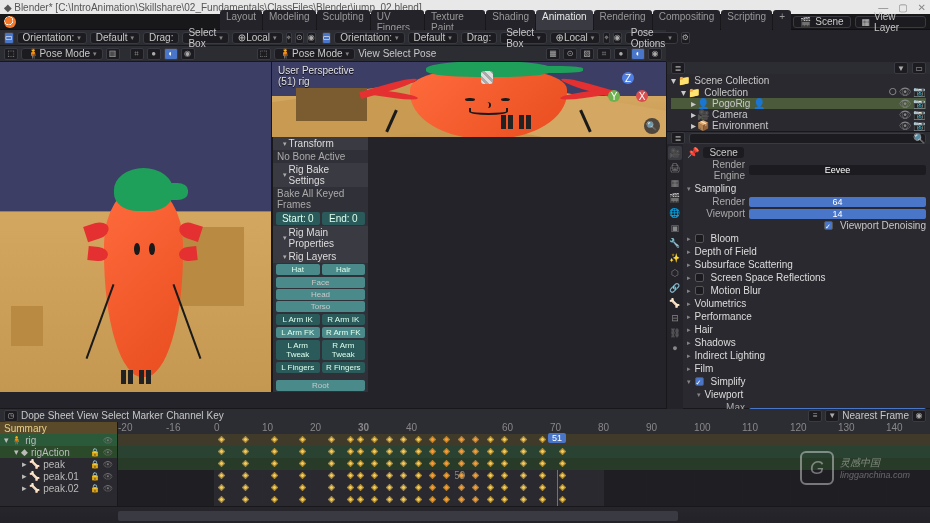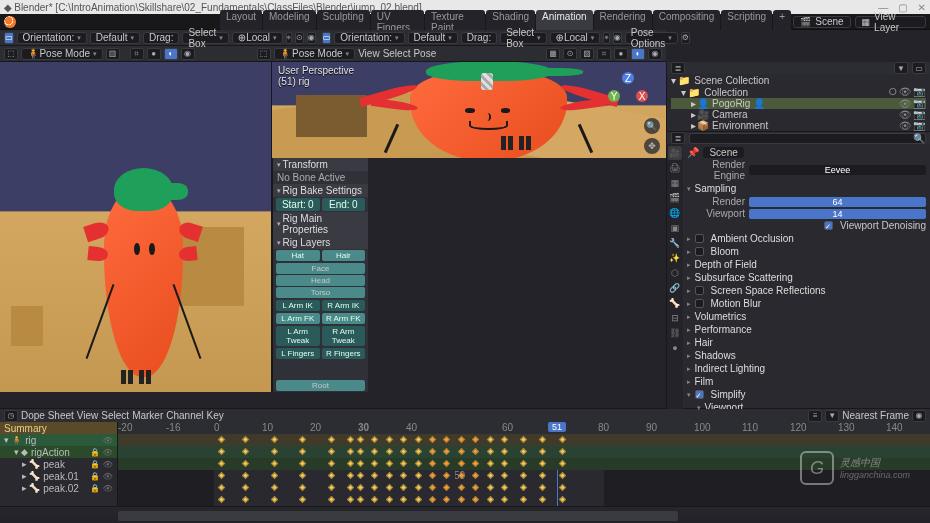--- a/index.html
+++ b/index.html
@@ -50,21 +50,21 @@
 .vp-body .label { position: absolute; top: 3px; left: 6px; color: #e0e0e0; font-size: 9px; text-shadow: 0 1px 1px #000; }
 .gizmo { position: absolute; top: 10px; right: 18px; width: 40px; height: 40px; }
 .gizmo .axis { position: absolute; width: 12px; height: 12px; border-radius: 50%; font-size: 7px; display: flex; align-items: center; justify-content: center; color: #fff; }
 .gizmo .ax-z { background: #4f7fe3; top: 0; left: 14px; }
 .gizmo .ax-y { background: #6fb04f; top: 18px; left: 0; }
 .gizmo .ax-x { background: #d94f4f; top: 18px; right: 0; }
 .circ-btn { position: absolute; right: 6px; width: 16px; height: 16px; border-radius: 50%; background: #2c2c33cc; display:flex;align-items:center;justify-content:center;font-size:9px;color:#bbb; }
 
 
 .npanel { width: 96px; background: #303038; border-left: 1px solid #18181a; overflow-y: hidden; font-size: 9px; }
-.npanel .hdr { background: #3a3a42; padding: 1px 4px; color: #ddd; display:flex;align-items:center; }
+.npanel .hdr { background: #3a3a42; padding: 1px 10px; color: #ddd; display:flex;align-items:center; }
 .npanel .hdr::before { content: "▾ "; opacity: .7; margin-right: 2px; font-size: 7px; }
 .npanel .row { padding: 1px 4px; color: #aaa; }
 .npanel .btn-row { display: flex; gap: 2px; padding: 1px 3px; }
 .npanel .layer-btn { flex: 1; background: #4a8a8a; border-radius: 2px; padding: 1px 0; text-align: center; color: #dfe; font-size: 8px; }
 .npanel .layer-wide { background: #4a8a8a; margin: 1px 3px; border-radius: 2px; text-align: center; padding: 1px; font-size: 8px; }
 .npanel .layer-dark { background: #2a5a5a; }
 
 
 .rightcol { flex: 1; display: flex; flex-direction: column; background: #29292f; border-left: 1px solid #18181a; }
 .outliner { height: 70px; border-bottom: 1px solid #18181a; }
@@ -104,21 +104,21 @@
 .dope-tracks { flex: 1; position: relative; background: #29292f; }
 .dope-ruler { height: 12px; background: #2c2c33; display: flex; color: #888; font-size: 8px; position: relative; }
 .dope-ruler span { position: absolute; }
 .tracks-area { position: relative; height: calc(100% - 12px); background: repeating-linear-gradient(90deg, #2a2a31 0 1px, transparent 1px 48px); }
 .track { height: 12px; position: relative; }
 .track.summary { background: #403a2a; }
 .track.rig { background: #2a4232; }
 .track.action { background: #283a28; }
 .key { position: absolute; top: 3px; width: 5px; height: 5px; background: #f2cc60; transform: rotate(45deg); border: 1px solid #a08030; }
 .key.sel { background: #ff9a3c; }
-.playhead-badge { position: absolute; top: 0; background: #4a76c9; color: #fff; padding: 0 4px; border-radius: 2px; font-size: 9px; }
+.playhead-badge { position: absolute; top: 11px; background: #4a76c9; color: #fff; padding: 0 4px; border-radius: 2px; font-size: 9px; }
 .playhead-line { position: absolute; top: 0; bottom: 0; width: 1px; background: #4a76c9; }
 .range-shade { position:absolute; top:0; bottom:0; background: rgba(0,0,0,.25); }
 .scrub-zone { height: 18px; background: linear-gradient(#26262c,#222228); border-top:1px solid #18181a; position:relative; }
 .scrub-zone .bar { position:absolute; top:4px; height:10px; background:#3a3a42; border-radius:2px; }
 
 
 .watermark { position: absolute; right: 20px; bottom: 38px; color: rgba(255,255,255,.4); font-size: 16px; font-style: italic; display:flex;align-items:center;gap:6px; pointer-events:none; }
 .watermark .wm-logo { width: 34px; height: 34px; border: 2px solid rgba(255,255,255,.4); border-radius:6px; display:flex;align-items:center;justify-content:center; font-size:18px; }
 .watermark small { display:block; font-size:9px; opacity:.8; }
 </style>
@@ -312,20 +312,21 @@
         </div>
 
         <div class="npanel">
           <div class="hdr">
               <span>Transform</span>
             </div>
           <div class="row">No Bone Active</div>
           <div class="hdr">
               <span>Rig Bake Settings</span>
             </div>
+          <div class="row"><span class="chk on"></span><span>Bake All Keyed Frames</span></div>
           <div class="btn-row">
               <span class="layer-btn layer-dark"><span>Start:</span> <span>0</span></span>
               <span class="layer-btn layer-dark"><span>End:</span> <span>0</span></span>
             </div>
           <div class="hdr">
               <span>Rig Main Properties</span>
             </div>
           <div class="hdr">
               <span>Rig Layers</span>
             </div>
@@ -345,21 +346,21 @@
               <span class="layer-btn">R Arm FK</span>
             </div>
           <div class="btn-row">
               <span class="layer-btn layer-dark">L Arm Tweak</span>
               <span class="layer-btn layer-dark">R Arm Tweak</span>
             </div>
           <div class="btn-row">
               <span class="layer-btn layer-dark">L Fingers</span>
               <span class="layer-btn layer-dark">R Fingers</span>
             </div>
-          <div class="layer-wide" style="margin-top:20px">Root</div>
+          <div class="layer-wide" style="margin-top:6px">Root</div>
         </div>
       </div>
     </div>
   </div>
 
   <div class="rightcol">
     <div class="outliner">
       <div class="hdr">
         <span class="icon-btn">≣</span>
         <span class="icon-btn" style="margin-left:auto">▼</span>
@@ -425,24 +426,20 @@
             <span class="lbl">Render</span>
             <span class="val">64</span>
           </div>
         <div class="field-row">
             <span class="lbl">Viewport</span>
             <span class="val">14</span>
           </div>
         <div class="field-row" style="justify-content:flex-end">
             <span class="chk on"></span>
             <span>Viewport Denoising</span>
-          </div>
-        <div class="panel-hdr">
-            <span class="chk"></span>
-            <span>Ambient Occlusion</span>
           </div>
         <div class="panel-hdr">
             <span class="chk"></span>
             <span>Bloom</span>
           </div>
         <div class="panel-hdr">
             <span>Depth of Field</span>
           </div>
         <div class="panel-hdr">
             <span>Subsurface Scattering</span>

